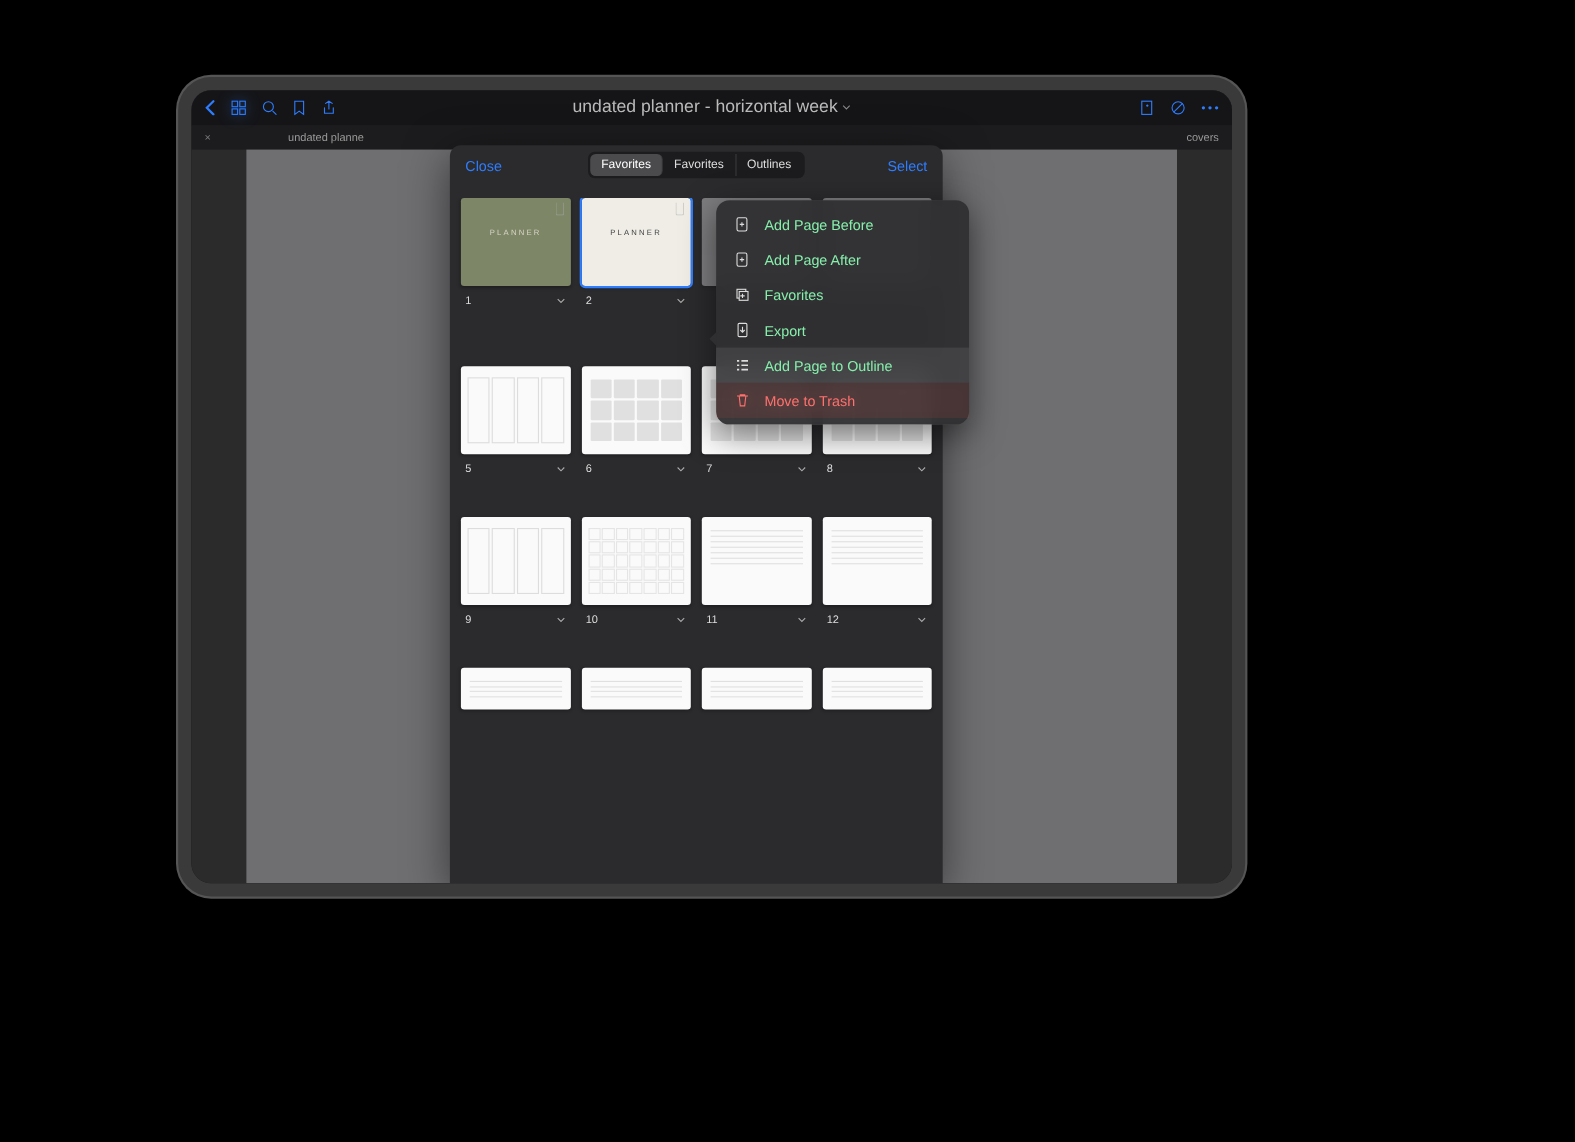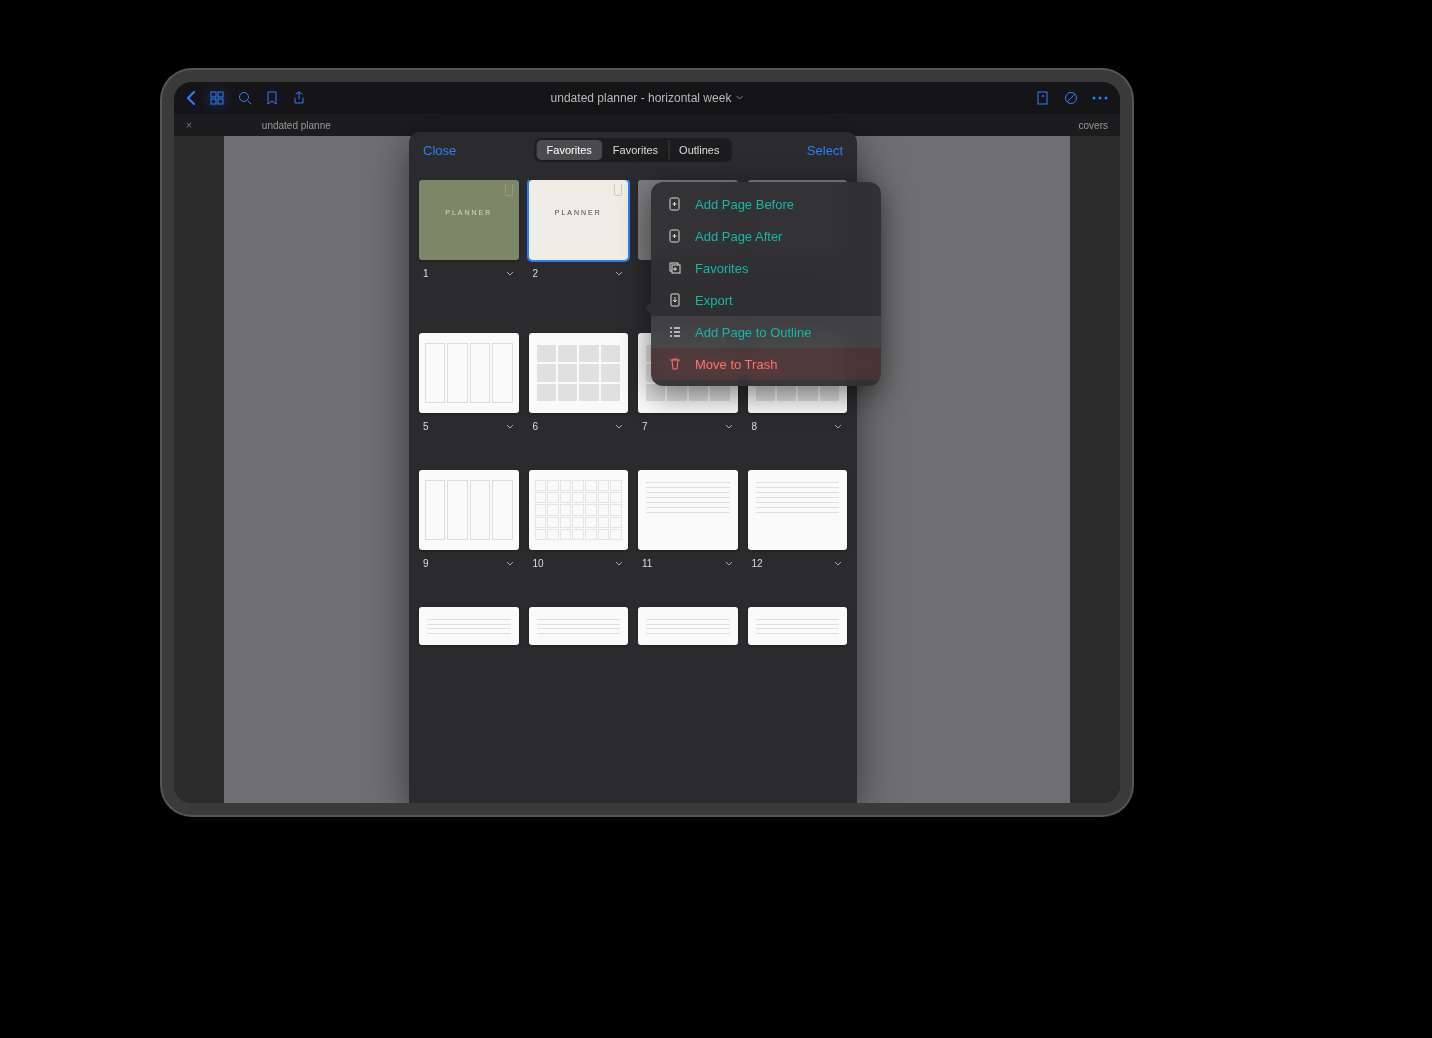--- a/index.html
+++ b/index.html
@@ -17,21 +17,21 @@
   
   
   .toolbar {
     height:32px; display:flex; align-items:center; padding:0 12px;
     background:#151518; color:#ccc; font-size:12px;
     position:relative;
   }
   .tb-left{display:flex;align-items:center;gap:14px;}
   .tb-icon{color:#2e7dff;font-size:14px;display:flex;align-items:center;cursor:pointer;}
   .tb-icon.glow{filter:drop-shadow(0 0 6px #2e7dff88);}
-  .tb-title{position:absolute;left:50%;transform:translateX(-50%);color:#bbb;font-size:12px;display:flex;align-items:center;gap:4px;}
+  .tb-title{position:absolute;left:50%;transform:translateX(-50%);color:#bbb;font-size:16px;display:flex;align-items:center;gap:4px;}
   .tb-right{margin-left:auto;display:flex;align-items:center;gap:14px;}
   
   
   .subbar{height:22px;background:#1c1c1e;display:flex;align-items:center;padding:0 12px;font-size:10px;color:#999;}
   .subbar .x{margin-right:70px;color:#777;}
   
   
   .canvas{position:absolute;left:50px;right:50px;top:54px;bottom:0;background:#6f6f72;}
   
   
@@ -81,21 +81,21 @@
   .row.cut .thumb{height:38px;overflow:hidden;}
   
   
   .menu{
     position:absolute; left:477px; top:100px; width:230px;
     background:rgba(48,48,50,.96);backdrop-filter:blur(10px);
     border-radius:12px;box-shadow:0 8px 30px rgba(0,0,0,.5);
     padding:6px 0;
   }
   .menu-item{display:flex;align-items:center;gap:12px;padding:8px 16px;
-    color:#14b8a6;font-size:13px;cursor:pointer;}
+    color:#86efac;font-size:13px;cursor:pointer;}
   .menu-item.sel{background:rgba(255,255,255,.08);}
   .menu-item.danger{color:#ff726f;}
   .menu-item.danger.sel{background:rgba(255,90,80,.1);filter:drop-shadow(0 0 6px rgba(255,90,80,.2));}
   .menu-item .mi-icon{width:16px;height:16px;display:flex;align-items:center;justify-content:center;flex-shrink:0;}
   .menu-pointer{position:absolute;left:-6px;top:120px;width:0;height:0;
     border-top:6px solid transparent;border-bottom:6px solid transparent;
     border-right:6px solid rgba(48,48,50,.96);}
   
 </style>
 </head>

